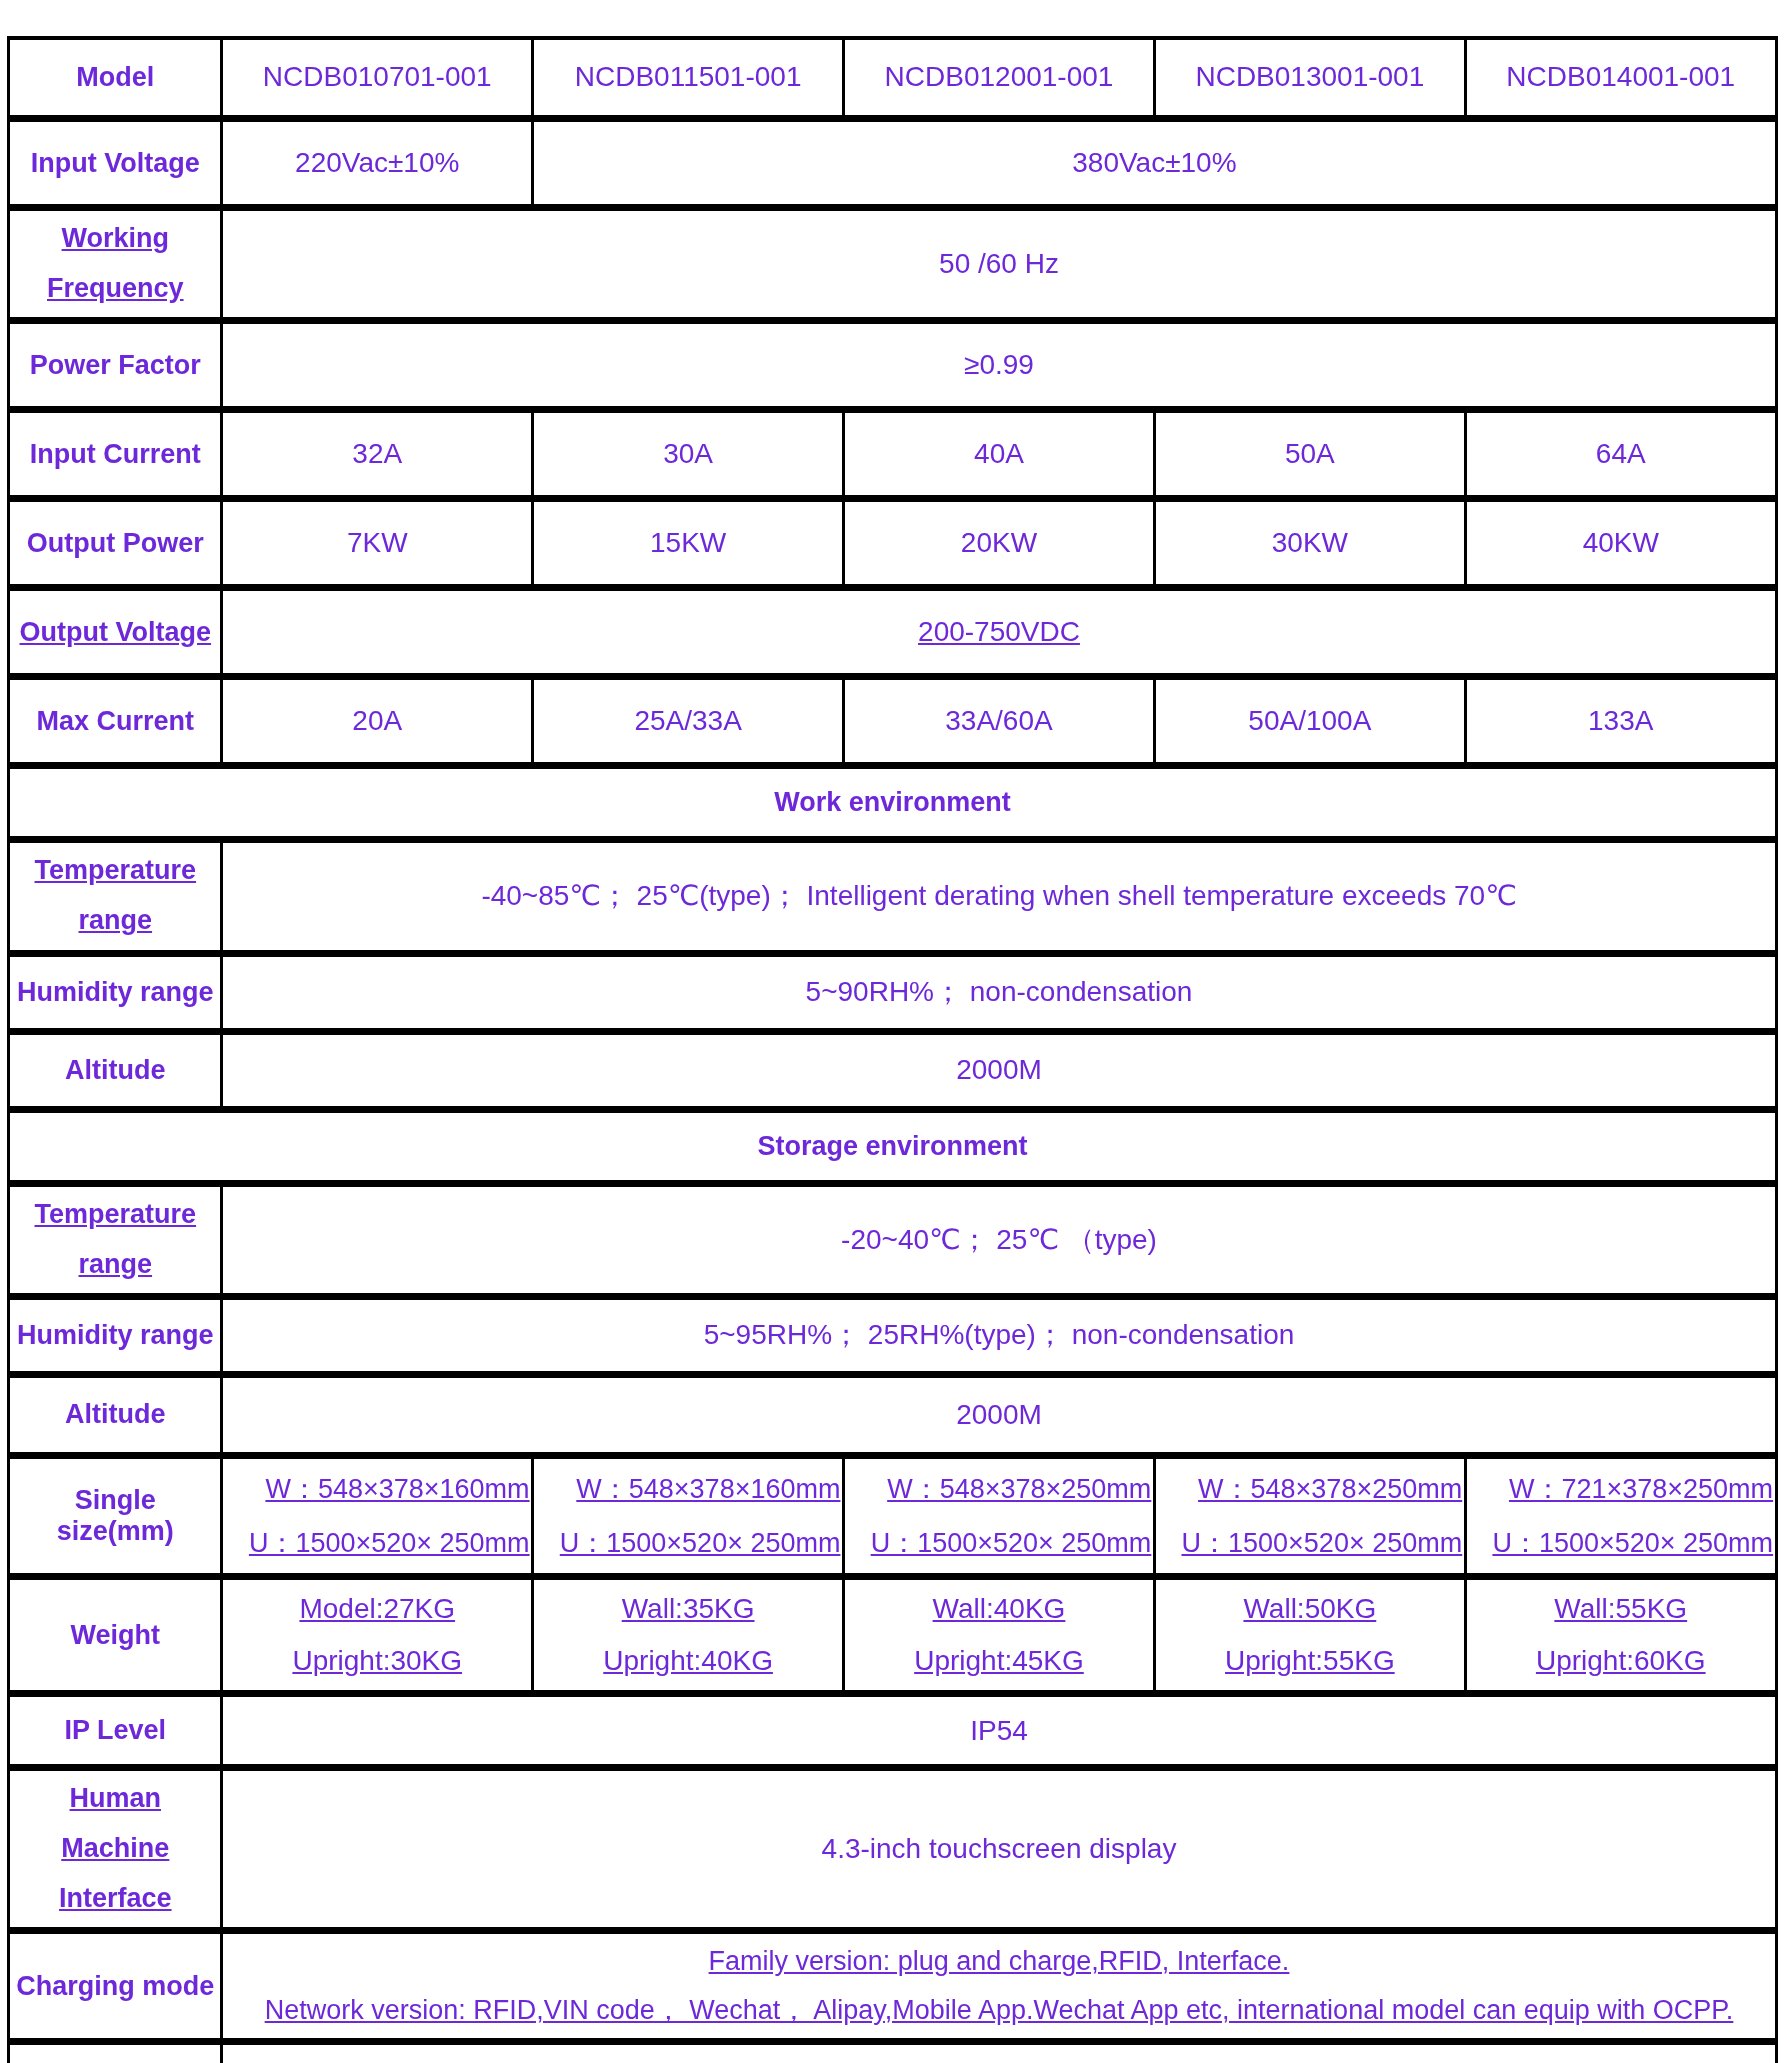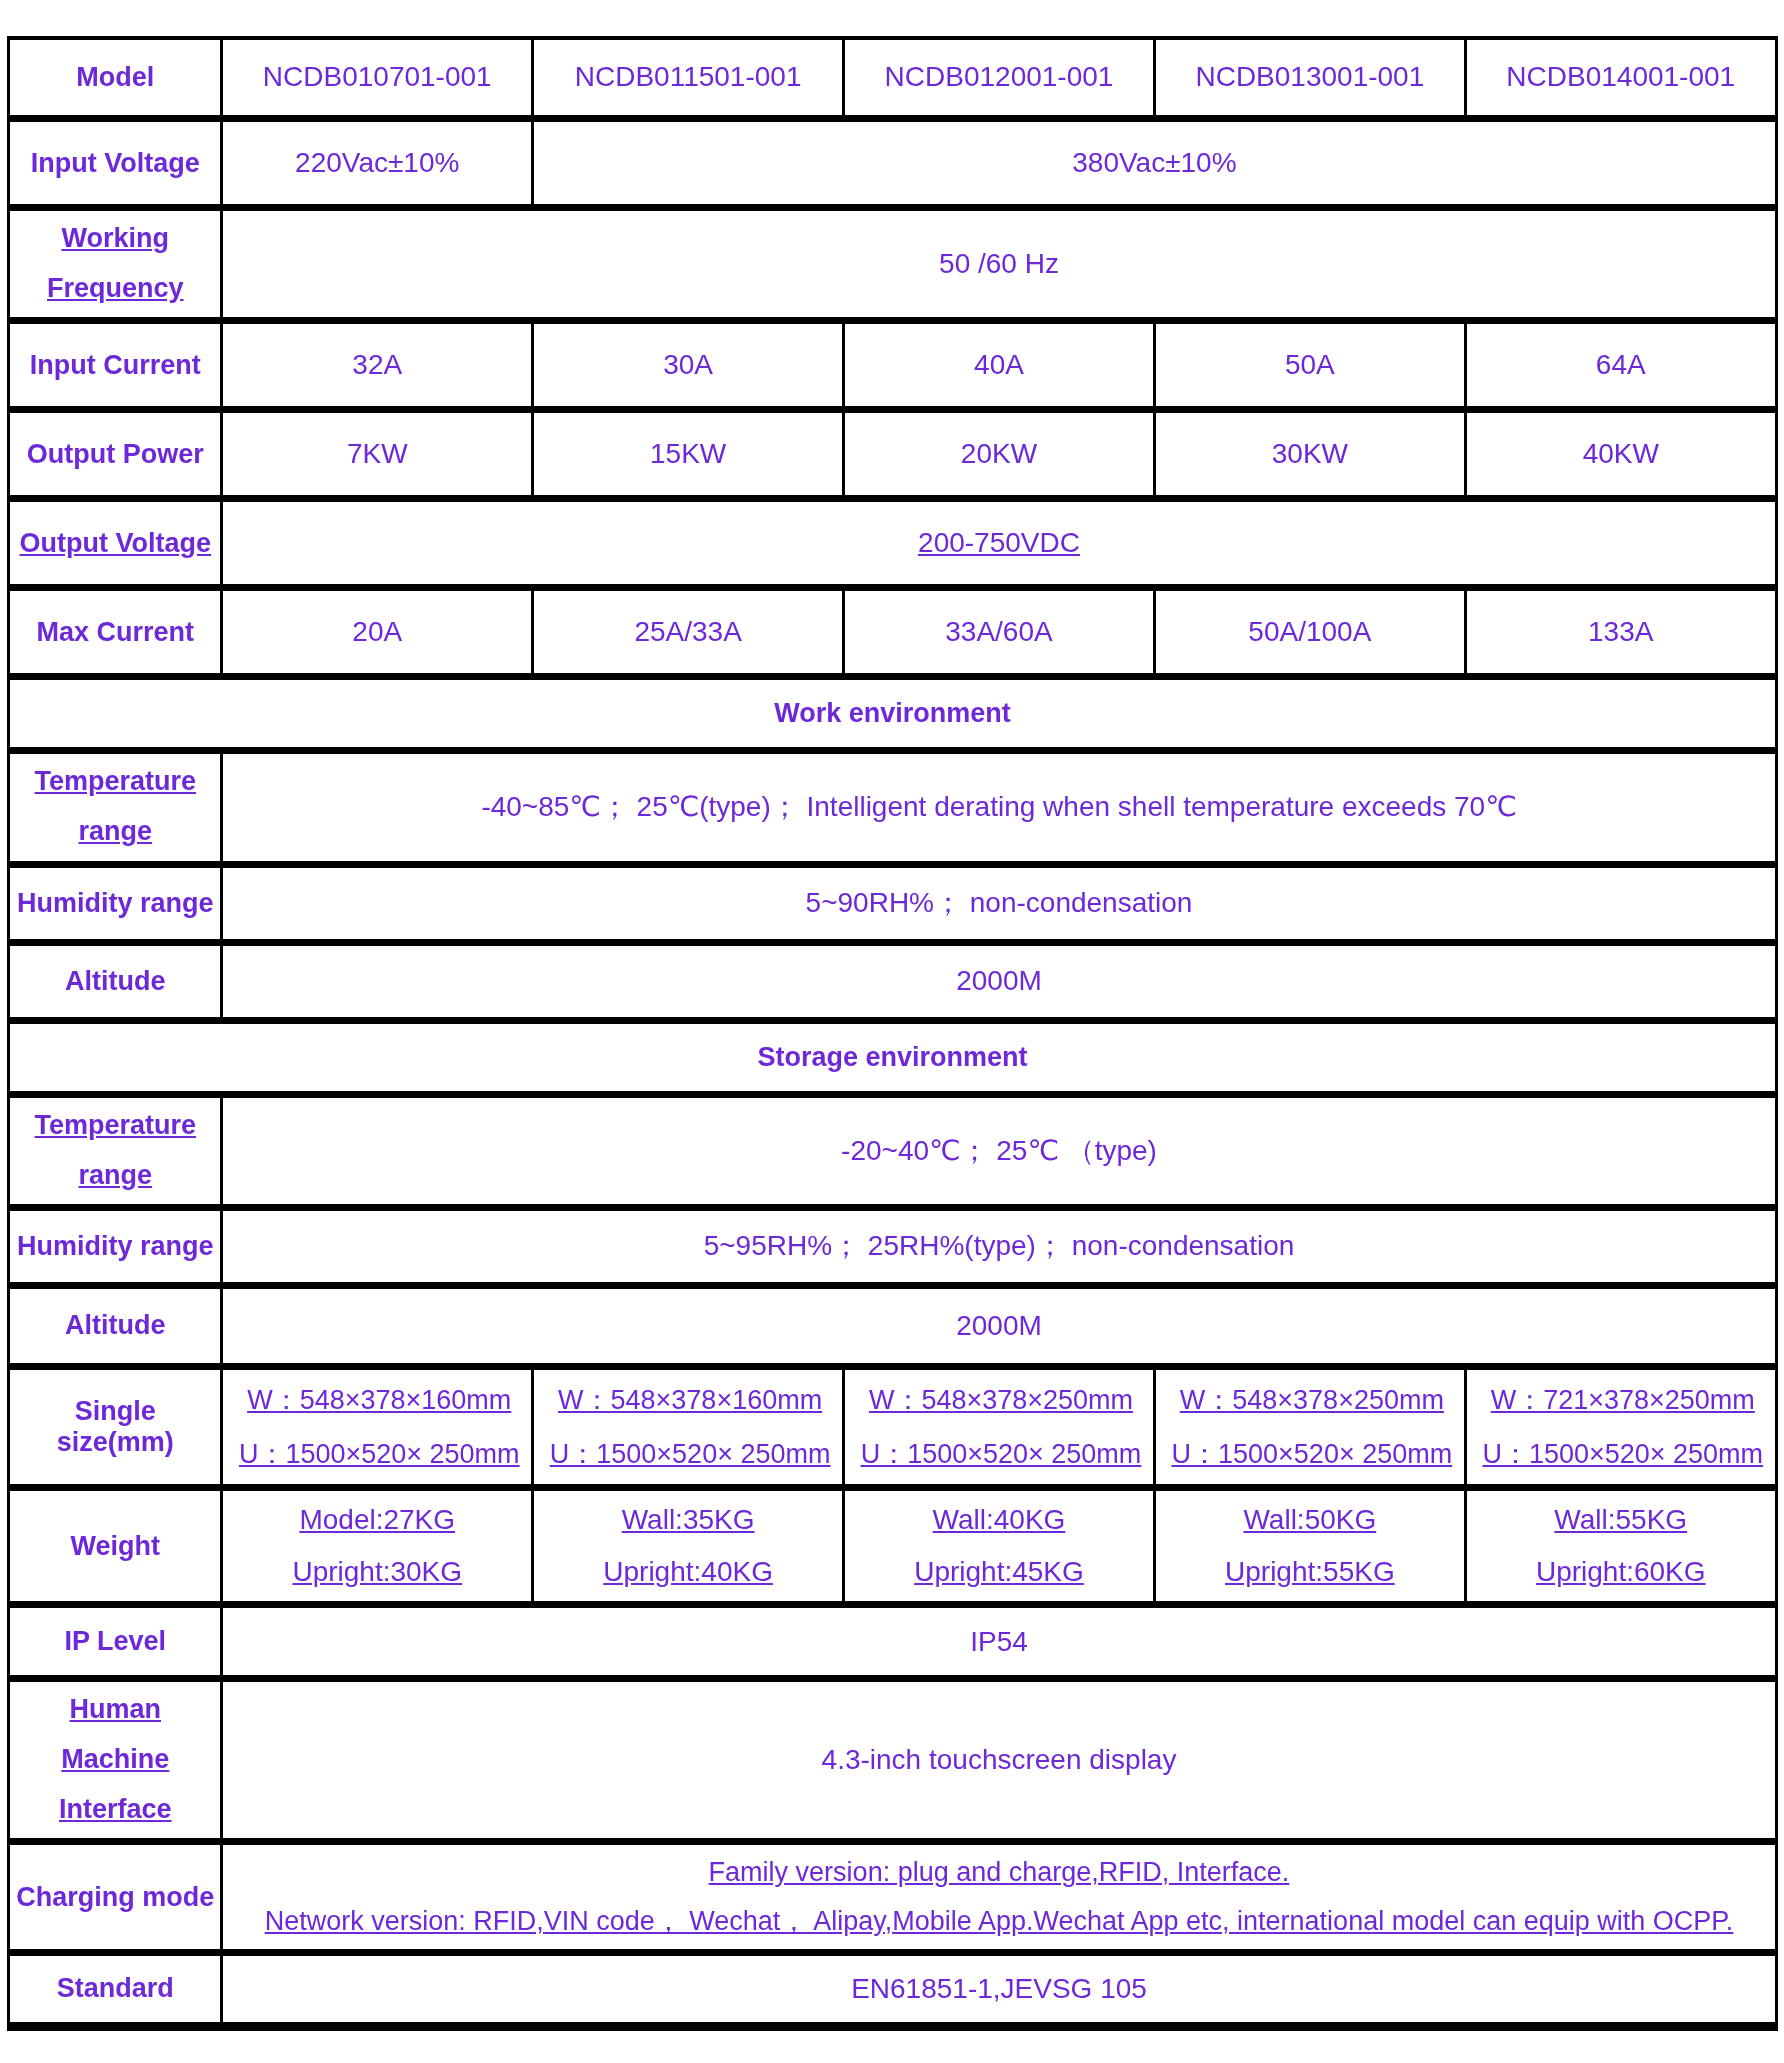--- a/index.html
+++ b/index.html
@@ -37,21 +37,21 @@
   }
   table.spec tr:first-child td { border-top: 4px solid #000; }
   table.spec tr:last-child td { border-bottom: 9px solid #000; }
   table.spec td.hdr {
     font-weight: 700;
     font-size: 27px;
   }
   table.spec td.label-col { width: 213px; padding: 3.2px 3.2px; }
   table.spec td.multiline { line-height: 1.85; text-decoration: underline; }
   table.spec td.left {
-    text-align: center;
+    text-align: right;
     padding-left: 5.6px;
     padding-right: 1.6px;
     font-size: 27px;
     line-height: 2.0;
   }
   table.spec td.wide-line { font-size: 27px; line-height: 1.8; }
 </style>
 </head>
 <body>
 
@@ -67,20 +67,24 @@
           <td>NCDB014001-001</td>
         </tr>
         <tr style="height: 89px;">
           <td class="hdr label-col">Input Voltage</td>
           <td>220Vac±10%</td>
           <td colspan="4">380Vac±10%</td>
         </tr>
         <tr style="height: 89px;">
           <td class="hdr label-col multiline"><span>Working</span><br><span>Frequency</span></td>
           <td colspan="5">50 /60 Hz</td>
+        </tr>
+        <tr style="height: 89px;">
+          <td class="hdr label-col">Power Factor</td>
+          <td colspan="5">≥0.99</td>
         </tr>
         <tr style="height: 89px;">
           <td class="hdr label-col">Input Current</td>
           <td>32A</td>
           <td>30A</td>
           <td>40A</td>
           <td>50A</td>
           <td>64A</td>
         </tr>
         <tr style="height: 89px;">

